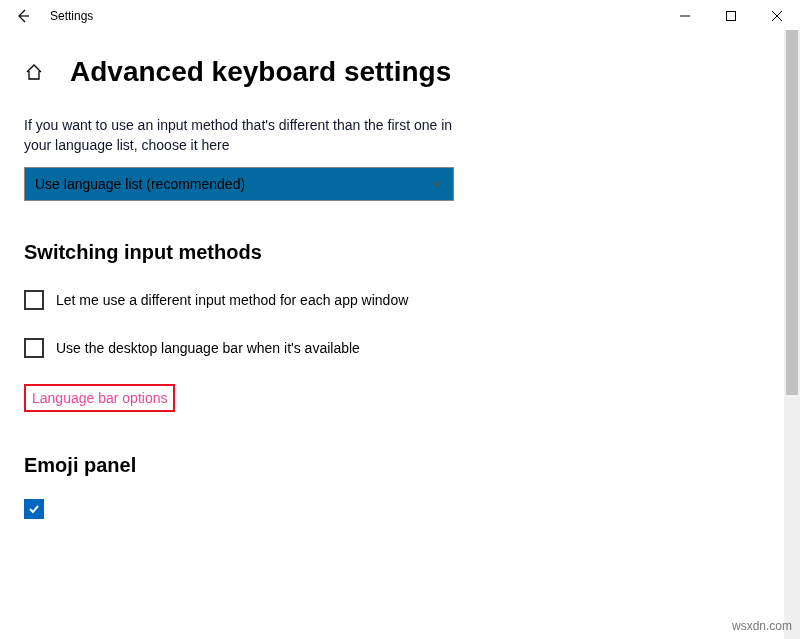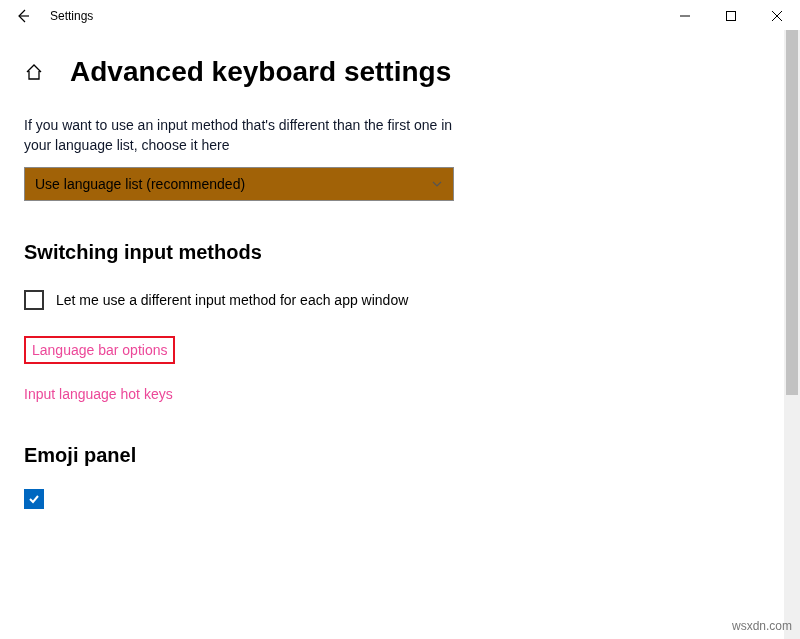--- a/index.html
+++ b/index.html
@@ -30,21 +30,21 @@
     .desc { margin-top: 28px; max-width: 440px; line-height: 1.4; color:#0f172a; }
     .dropdown {
       margin-top: 12px;
       width: 430px;
       height: 34px;
       border: 1px solid #888;
       display: flex;
       align-items: center;
       padding: 0 10px;
       cursor: pointer;
-      background:#a16207;
+      background:#0369a1;
     }
     .dropdown .chev { margin-left: auto; }
     h2 { font-weight: 600; font-size: 20px; margin-top: 40px; }
     .check-row { display: flex; align-items: center; gap: 12px; margin-top: 22px; }
     .check-row.first { margin-top: 26px; }
     .checkbox {
       width: 20px; height: 20px; border: 2px solid #333; cursor:pointer; display:flex; align-items:center; justify-content:center;
     }
     .checkbox.checked { background: #0067c0; border-color:#0067c0; }
     .checkmark { width:12px; height:12px; }
@@ -106,24 +106,27 @@
       </svg>
   </div>
 
   <h2>Switching input methods</h2>
 
   <div class="check-row first">
     <div class="checkbox"></div>
     <span>Let me use a different input method for each app window</span>
   </div>
 
+  <div class="check-row" style="margin-top:28px;">
+    <div class="checkbox"></div>
+    <span>Use the desktop language bar when it's available</span>
+  </div>
 
   <span class="link highlighted">Language bar options</span>
 
-  <span class="link plain">Input language hot keys</span>
 
   <h2 style="margin-top:42px;">Emoji panel</h2>
 
   <div class="check-row" style="margin-top:22px;">
     <div class="checkbox checked">
       <svg class="checkmark" viewBox="0 0 12 12">
           <path d="M2 6 L5 9 L10 3" stroke="#fff" stroke-width="2" fill="none"></path>
         </svg>
     </div>
   </div>

